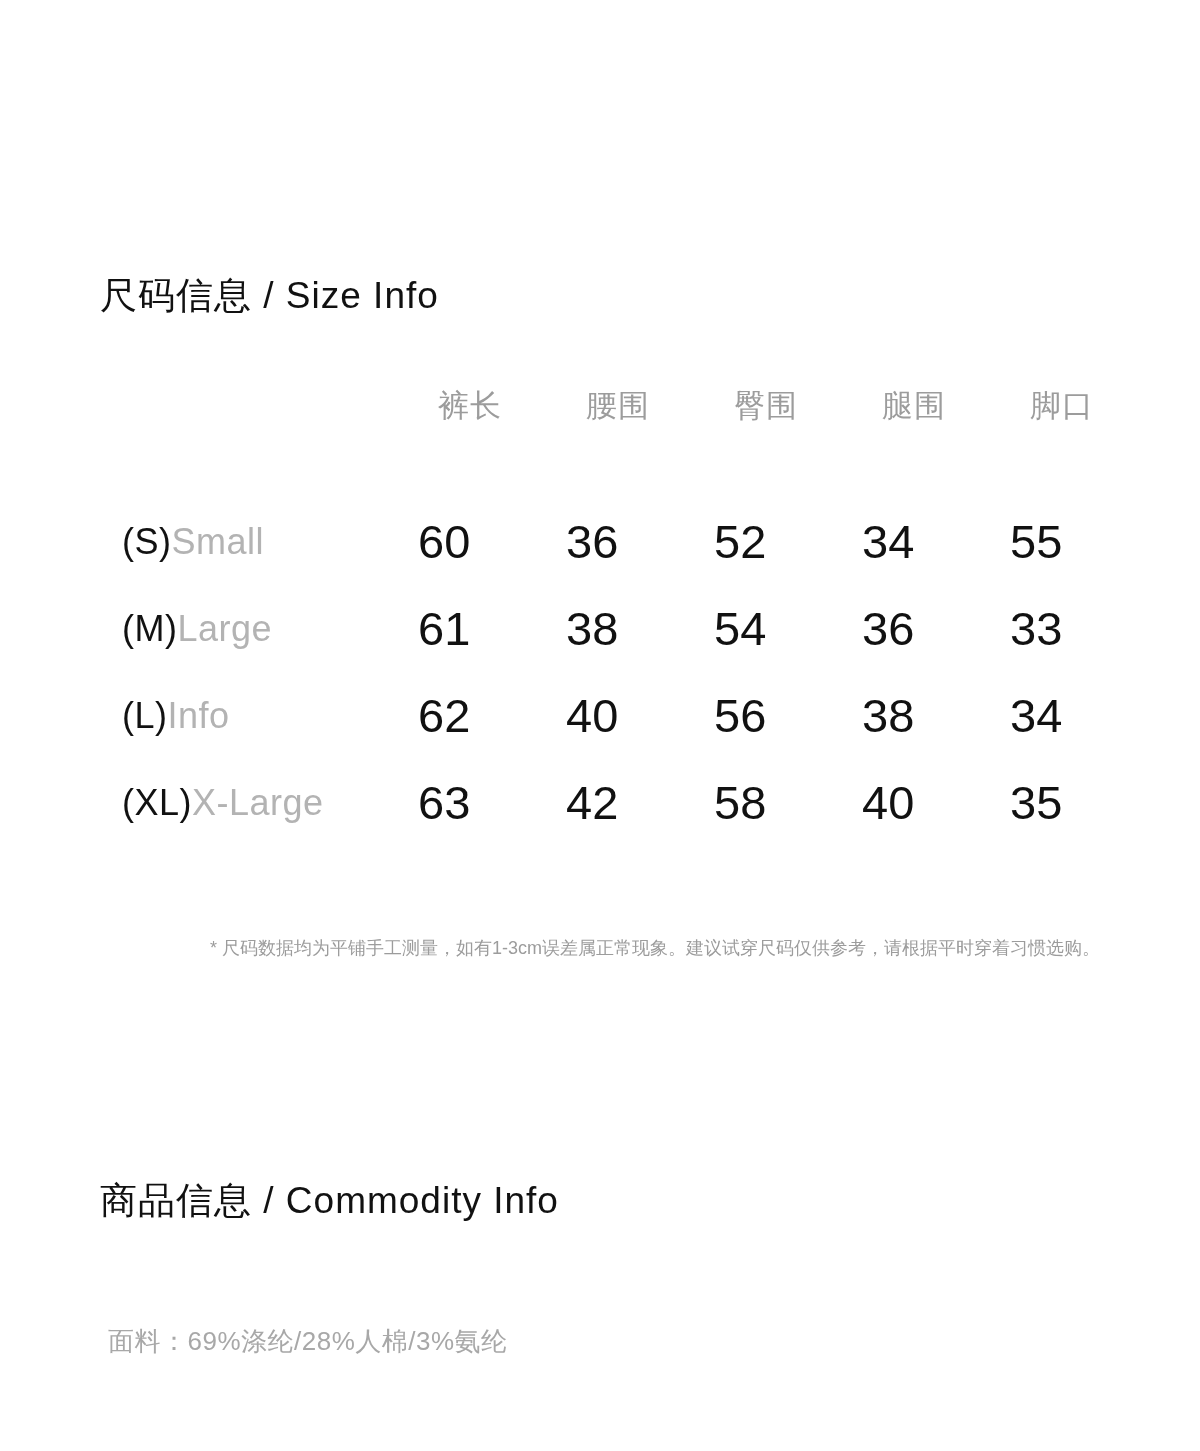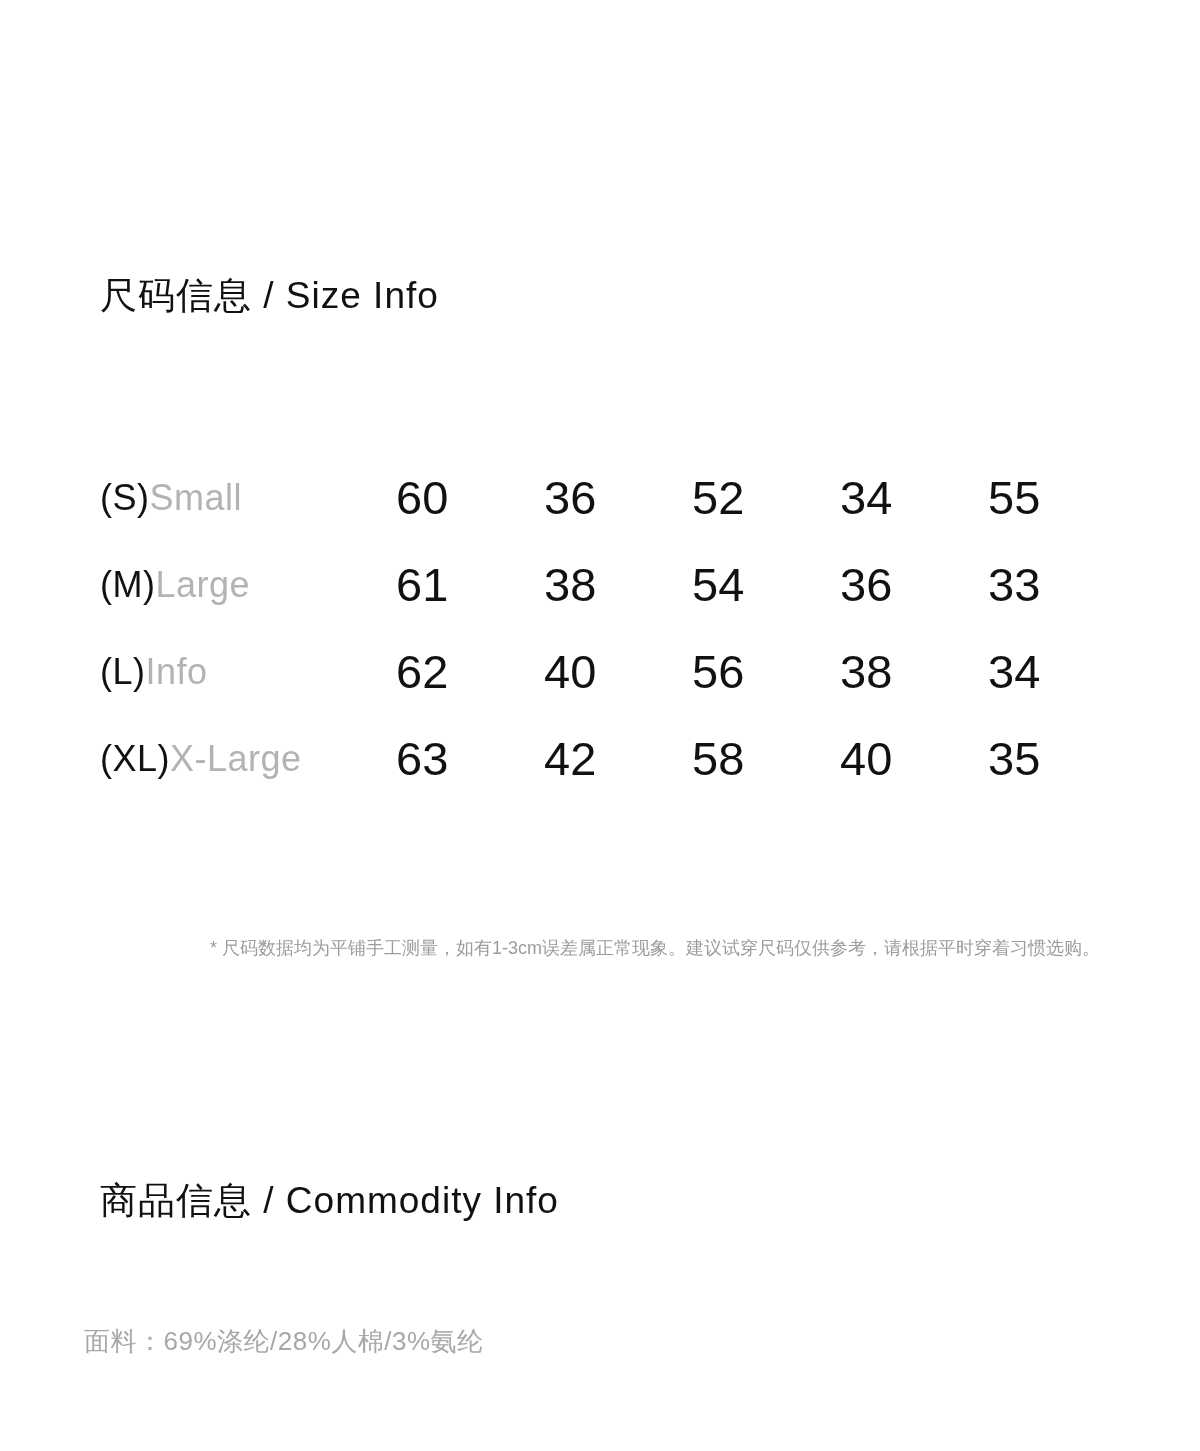--- a/index.html
+++ b/index.html
@@ -36,21 +36,21 @@
     grid-template-columns: 296px repeat(5, 148px);
     align-items: center;
   }
   .t-head { height: 44px; }
   .t-head .col {
     text-align: center;
     font-size: 31px;
     color: #9c9c9c;
     letter-spacing: 1px;
   }
-  .t-body { margin-top: 70px; }
+  .t-body { margin-top: 70px; margin-left: 22px; }
   .t-row { height: 87px; }
   .row-label {
     font-size: 36px;
     white-space: nowrap;
     letter-spacing: 0.5px;
   }
   .row-label .code { color: #111111; font-weight: 500; }
   .row-label .name { color: #b3b3b3; font-weight: 400; }
   .cell {
     font-size: 47px;
@@ -61,34 +61,42 @@
     position: absolute;
     right: 100px;
     top: 936px;
     font-size: 18px;
     color: #9c9c9c;
     white-space: nowrap;
   }
 
   .commodity-lines {
     position: absolute;
-    left: 84px;
+    left: 108px;
     top: 1316px;
     font-size: 26px;
     color: #a8a8a8;
     line-height: 51px;
     letter-spacing: 0.5px;
   }
 </style>
 </head>
 <body>
 
 <div class="section-title" id="size-title">尺码信息 / Size Info</div>
 
 <div class="size-table">
+  <div class="t-head">
+    <div class="col"></div>
+    <div class="col">裤长</div>
+    <div class="col">腰围</div>
+    <div class="col">臀围</div>
+    <div class="col">腿围</div>
+    <div class="col">脚口</div>
+  </div>
 
   <div class="t-body">
 
     <div class="t-row">
       <div class="row-label">
         <span class="code">(S)</span><span class="name">Small</span>
       </div>
       <div class="cell">60</div>
       <div class="cell">36</div>
       <div class="cell">52</div>

